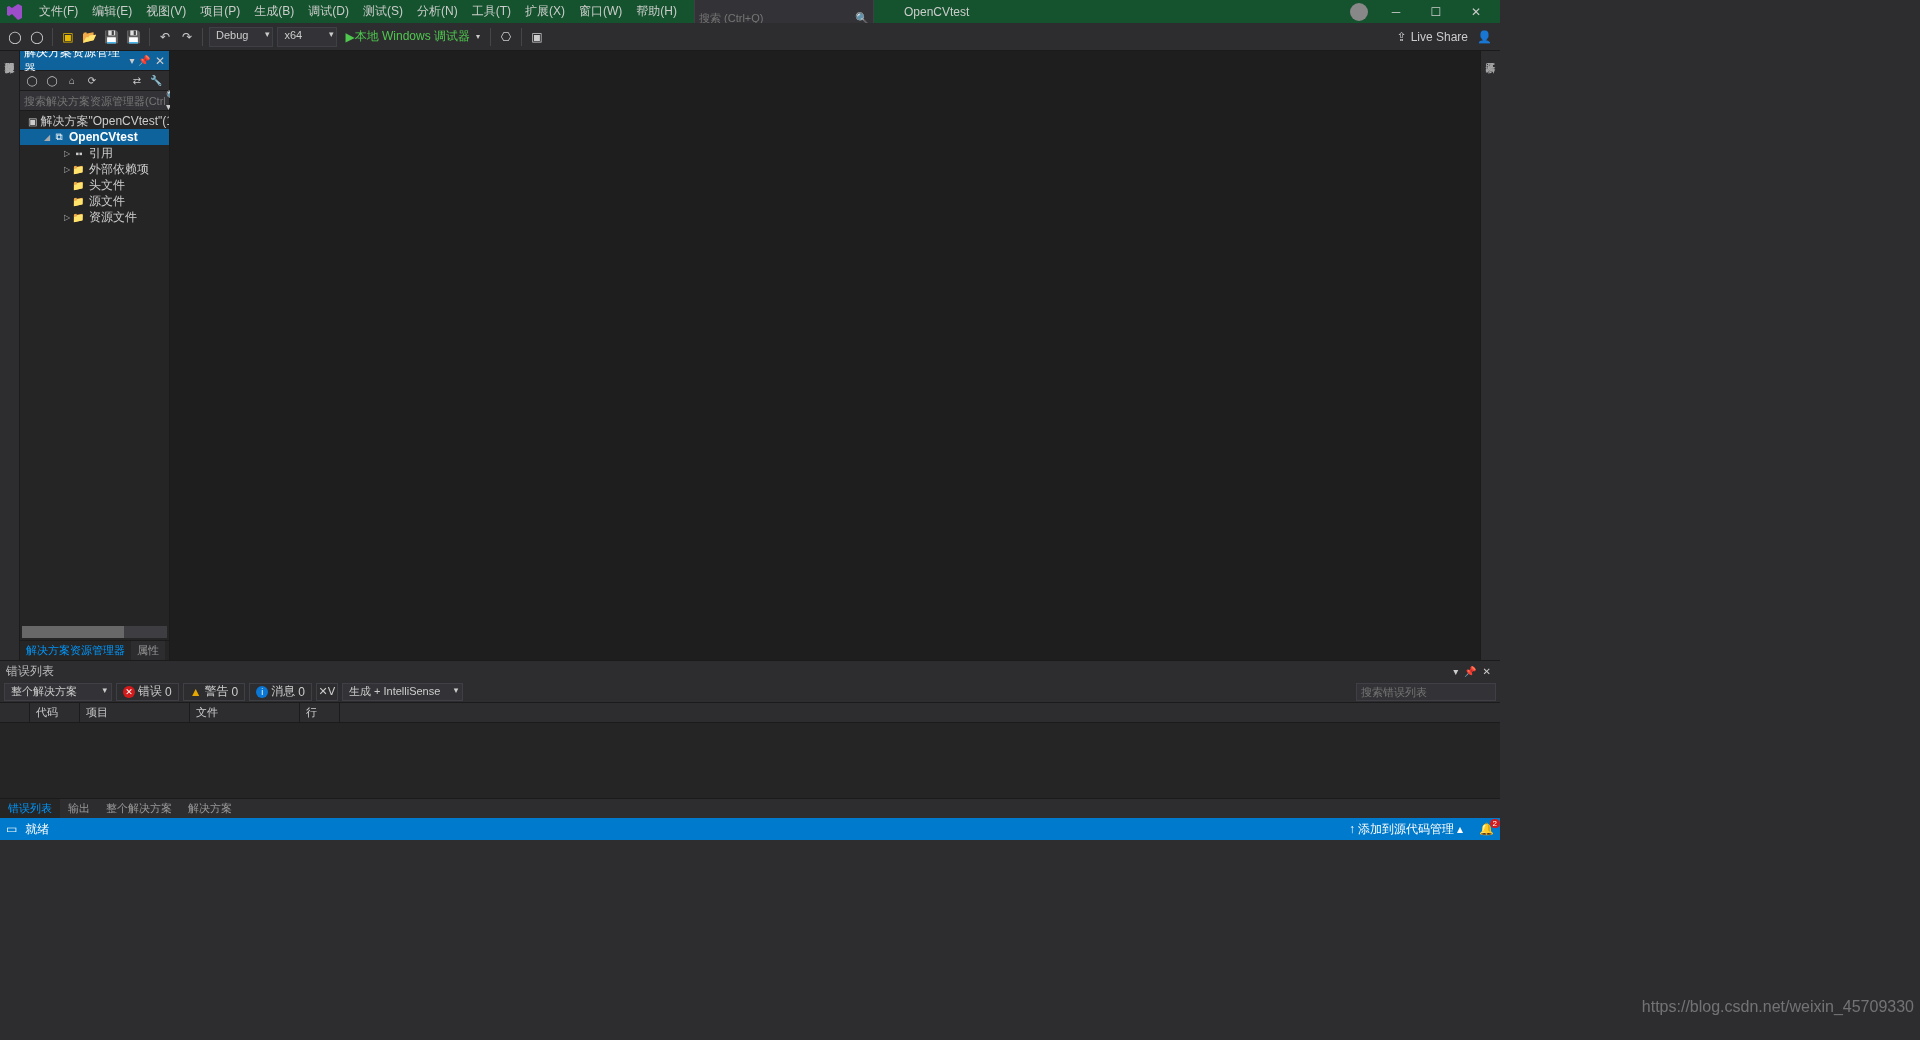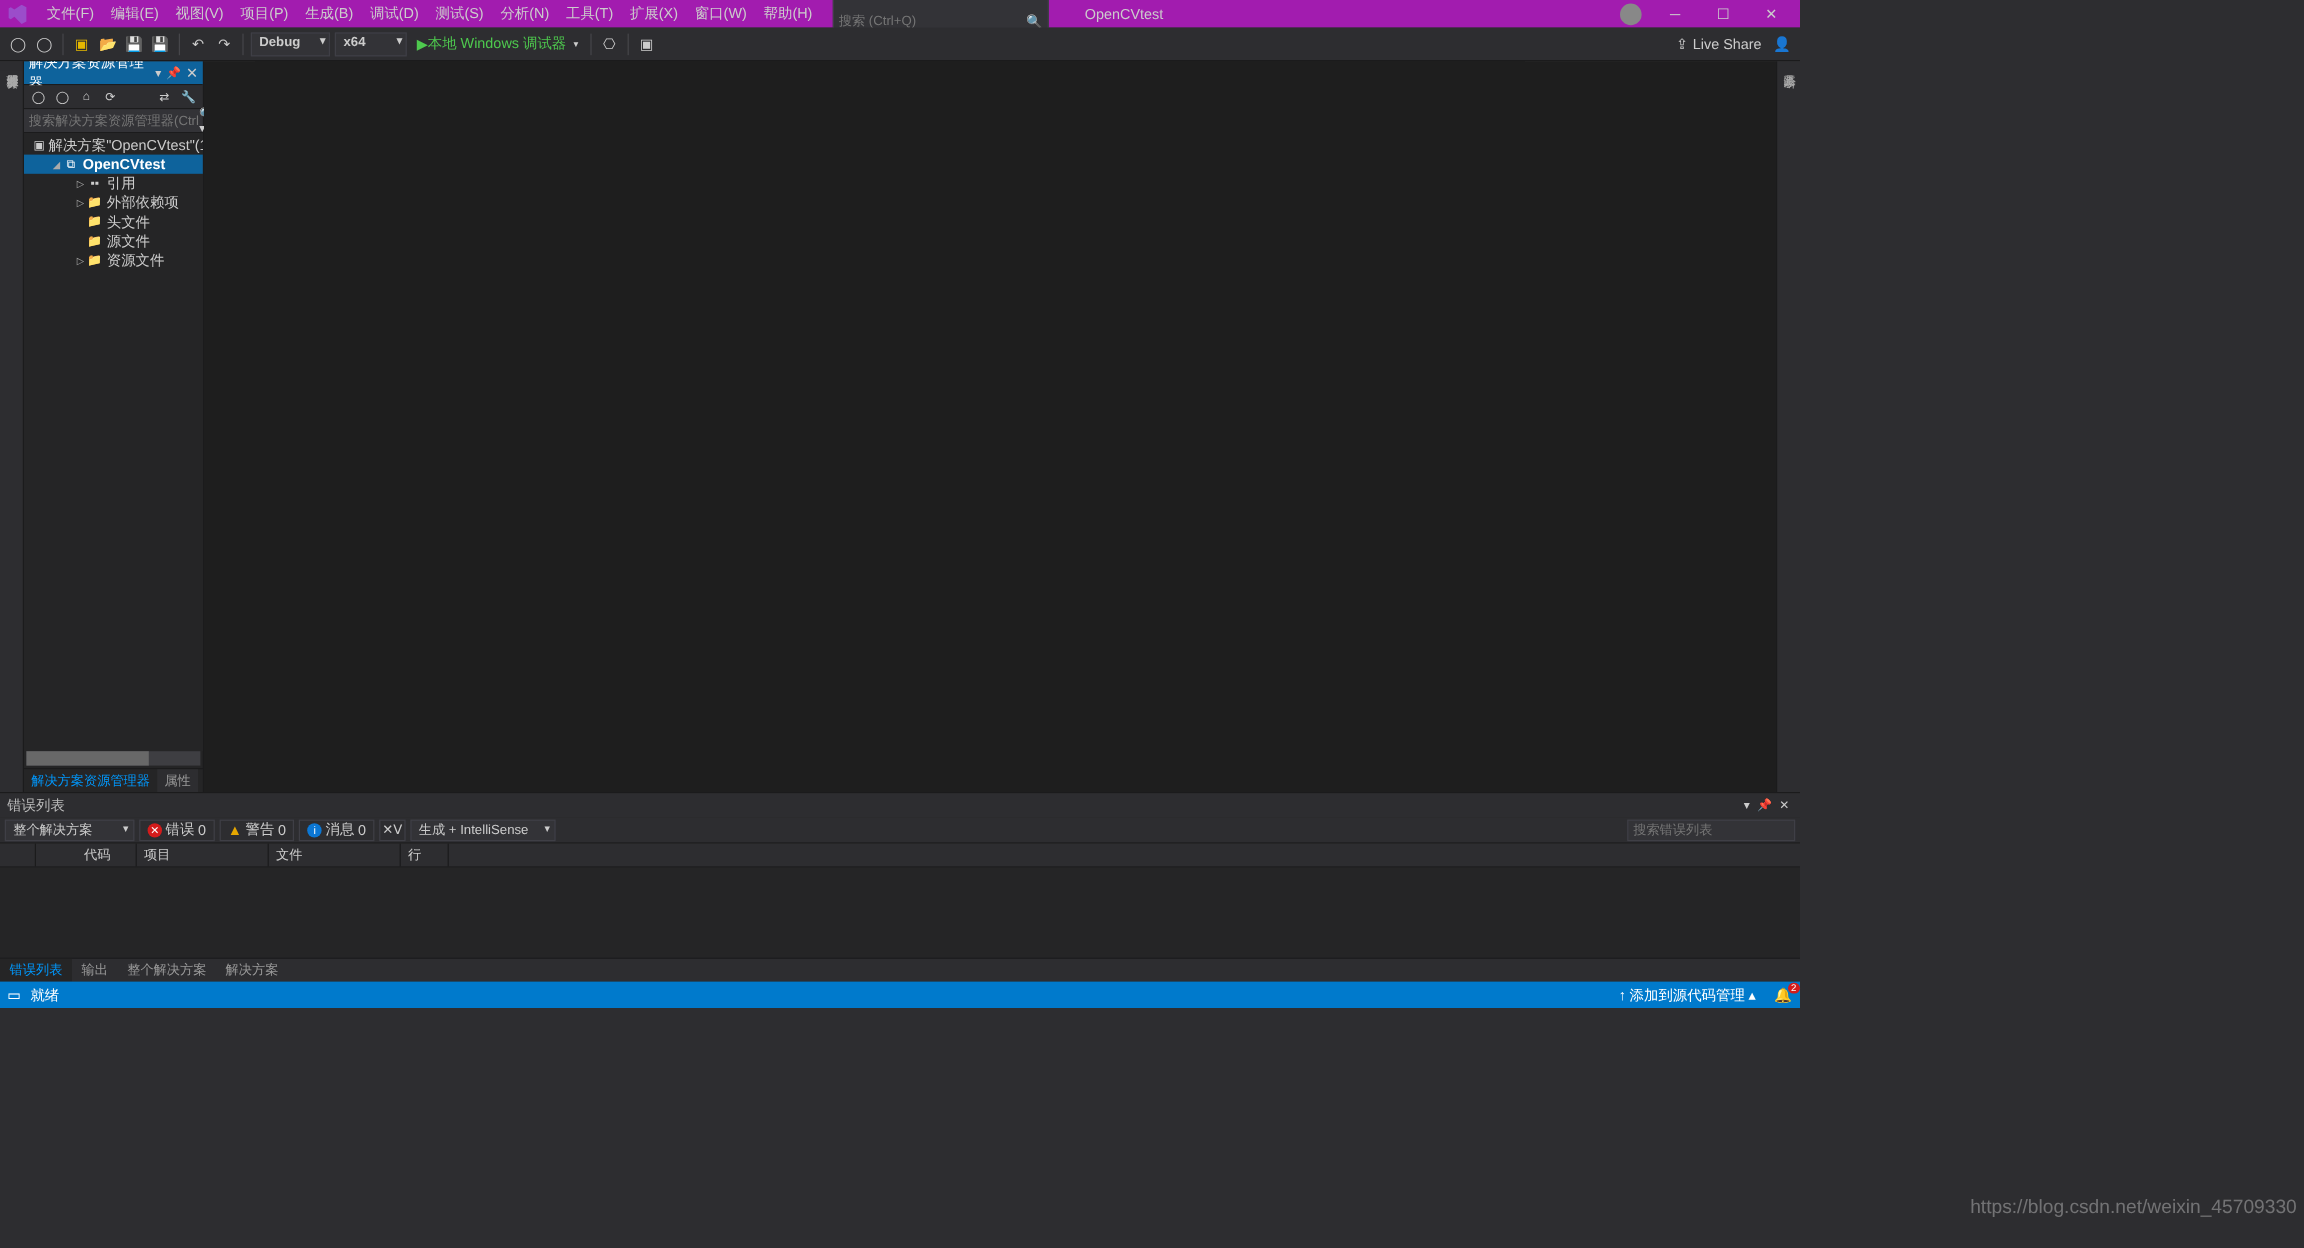--- a/index.html
+++ b/index.html
@@ -1,31 +1,31 @@
 <!DOCTYPE html>
 <html><head>
 <meta charset="utf-8">
 <style>
 * { margin: 0; padding: 0; box-sizing: border-box; font-family: "Microsoft YaHei", "Segoe UI", sans-serif; font-size: 12px; }
 body { background: #2d2d30; color: #ccc; width: 1500px; height: 840px; overflow: hidden; display: flex; flex-direction: column; }
-.menubar { background: #a21caf; height: 23px; display: flex; align-items: center; padding: 0 4px; color: #ccc; }
+.menubar { background: #14532d; height: 23px; display: flex; align-items: center; padding: 0 4px; color: #ccc; }
 .menubar .logo { width: 22px; height: 22px; display: flex; align-items: center; justify-content: center; margin-right: 6px; }
 .menubar .menu-item { padding: 3px 7px; cursor: default; }
 .menubar .search { margin-left: 10px; background: #333337; border: 1px solid #3f3f46; width: 180px; height: 19px; display: flex; align-items: flex-start; padding: 16px 4px; font-size: 11px; }
 .menubar .search input { background: transparent; border: none; outline: none; color: #999; flex: 1; font-size: 11px; }
 .menubar .search .sicn { color: #ccc; font-size: 11px; }
 .menubar .projname { margin-left: 30px; color: #ccc; }
 .menubar .spacer { flex: 1; }
 .menubar .avatar { width: 18px; height: 18px; border-radius: 50%; background: #888; margin: 0 8px; }
 .menubar .winbtn { width: 40px; height: 22px; display: flex; align-items: center; justify-content: center; color: #ccc; }
 
 .toolbar { background: #2d2d30; height: 28px; display: flex; align-items: center; padding: 0 4px; border-bottom: 1px solid #1b1b1c; }
 .toolbar .btn { width: 22px; height: 22px; display: flex; align-items: center; justify-content: center; color: #ccc; }
 .toolbar .sep { width: 1px; height: 18px; background: #46464a; margin: 0 4px; }
-.toolbar .dd { background: #333337; border: 1px solid #3f3f46; height: 20px; padding: 1px 24px 1px 6px; color: #ccc; font-size: 11px; position: relative; margin: 0 2px; font-weight: bold; }
+.toolbar .dd { background: #333337; border: 1px solid #3f3f46; height: 20px; padding: 1px 24px 1px 6px; color: #ccc; font-size: 11px; position: relative; margin: 0 2px; }
 .toolbar .dd::after { content: "▾"; position: absolute; right: 3px; top: 1px; font-size: 9px; color: #ccc;}
 .toolbar .play { color: #4ec94e; display: flex; align-items: center; padding: 0 6px; height: 20px; }
 .toolbar .play::after { content: "▾"; margin-left: 6px; font-size: 8px; color: #ccc; }
 .toolbar .spacer { flex: 1; }
 .toolbar .liveshare { display: flex; align-items: center; color: #ccc; margin-right: 6px; gap: 4px; }
 
 .body-area { flex: 1; display: flex; overflow: hidden; }
 .left-tabs { width: 20px; background: #2d2d30; border-right: 1px solid #1b1b1c; }
 .left-tabs .tab { writing-mode: vertical-rl; font-size: 10px; padding: 4px 2px; background: #2d2d30; margin-bottom: 1px; color: #aaa; cursor: default;}
 .side-pane { width: 150px; background: #252526; display: flex; flex-direction: column; border-right: 1px solid #1b1b1c; }
@@ -72,21 +72,21 @@
 .bp-toolbar .pill.err .circle { background: #d41b1b; }
 .bp-toolbar .pill.warn .ticon { color: #e6a700; }
 .bp-toolbar .pill.info .circle { background: #0b77d4; }
 .bp-toolbar .iconbtn { width: 22px; height: 18px; border: 1px solid #3f3f46; display: flex; align-items: center; justify-content: center; font-size: 11px; color: #ccc; }
 .bp-toolbar .spacer { flex: 1; }
 .bp-toolbar .search { background: #333337; border: 1px solid #3f3f46; width: 140px; height: 18px; display: flex; align-items: center; padding: 0 4px; font-size: 11px; }
 .bp-toolbar .search input { background: transparent; border: none; outline: none; color: #999; flex: 1; font-size: 11px; }
 .bp-head { height: 20px; display: flex; background: #2d2d30; border-bottom: 1px solid #1b1b1c; }
 .bp-head .col { font-size: 11px; color: #ccc; padding: 2px 6px; border-right: 1px solid #1b1b1c; }
 .bp-head .c0 { width: 30px; }
-.bp-head .c1 { width: 50px; margin-left: 34px; }
+.bp-head .c1 { width: 50px; }
 .bp-head .c2 { flex: 1; }
 .bp-head .c3 { width: 110px; }
 .bp-head .c4 { width: 110px; }
 .bp-head .c5 { width: 40px; }
 .bp-grid { flex: 1; background: #252526; }
 .bp-tabs { display: flex; height: 20px; background: #2d2d30; border-top: 1px solid #1b1b1c; }
 .bp-tabs .tab { padding: 2px 8px; font-size: 11px; color: #999; }
 .bp-tabs .tab.active { color: #0097fb; background: #252526; }
 
 .statusbar { height: 22px; background: #007acc; color: #fff; display: flex; align-items: center; padding: 0 6px; gap: 8px; font-size: 11px; }

